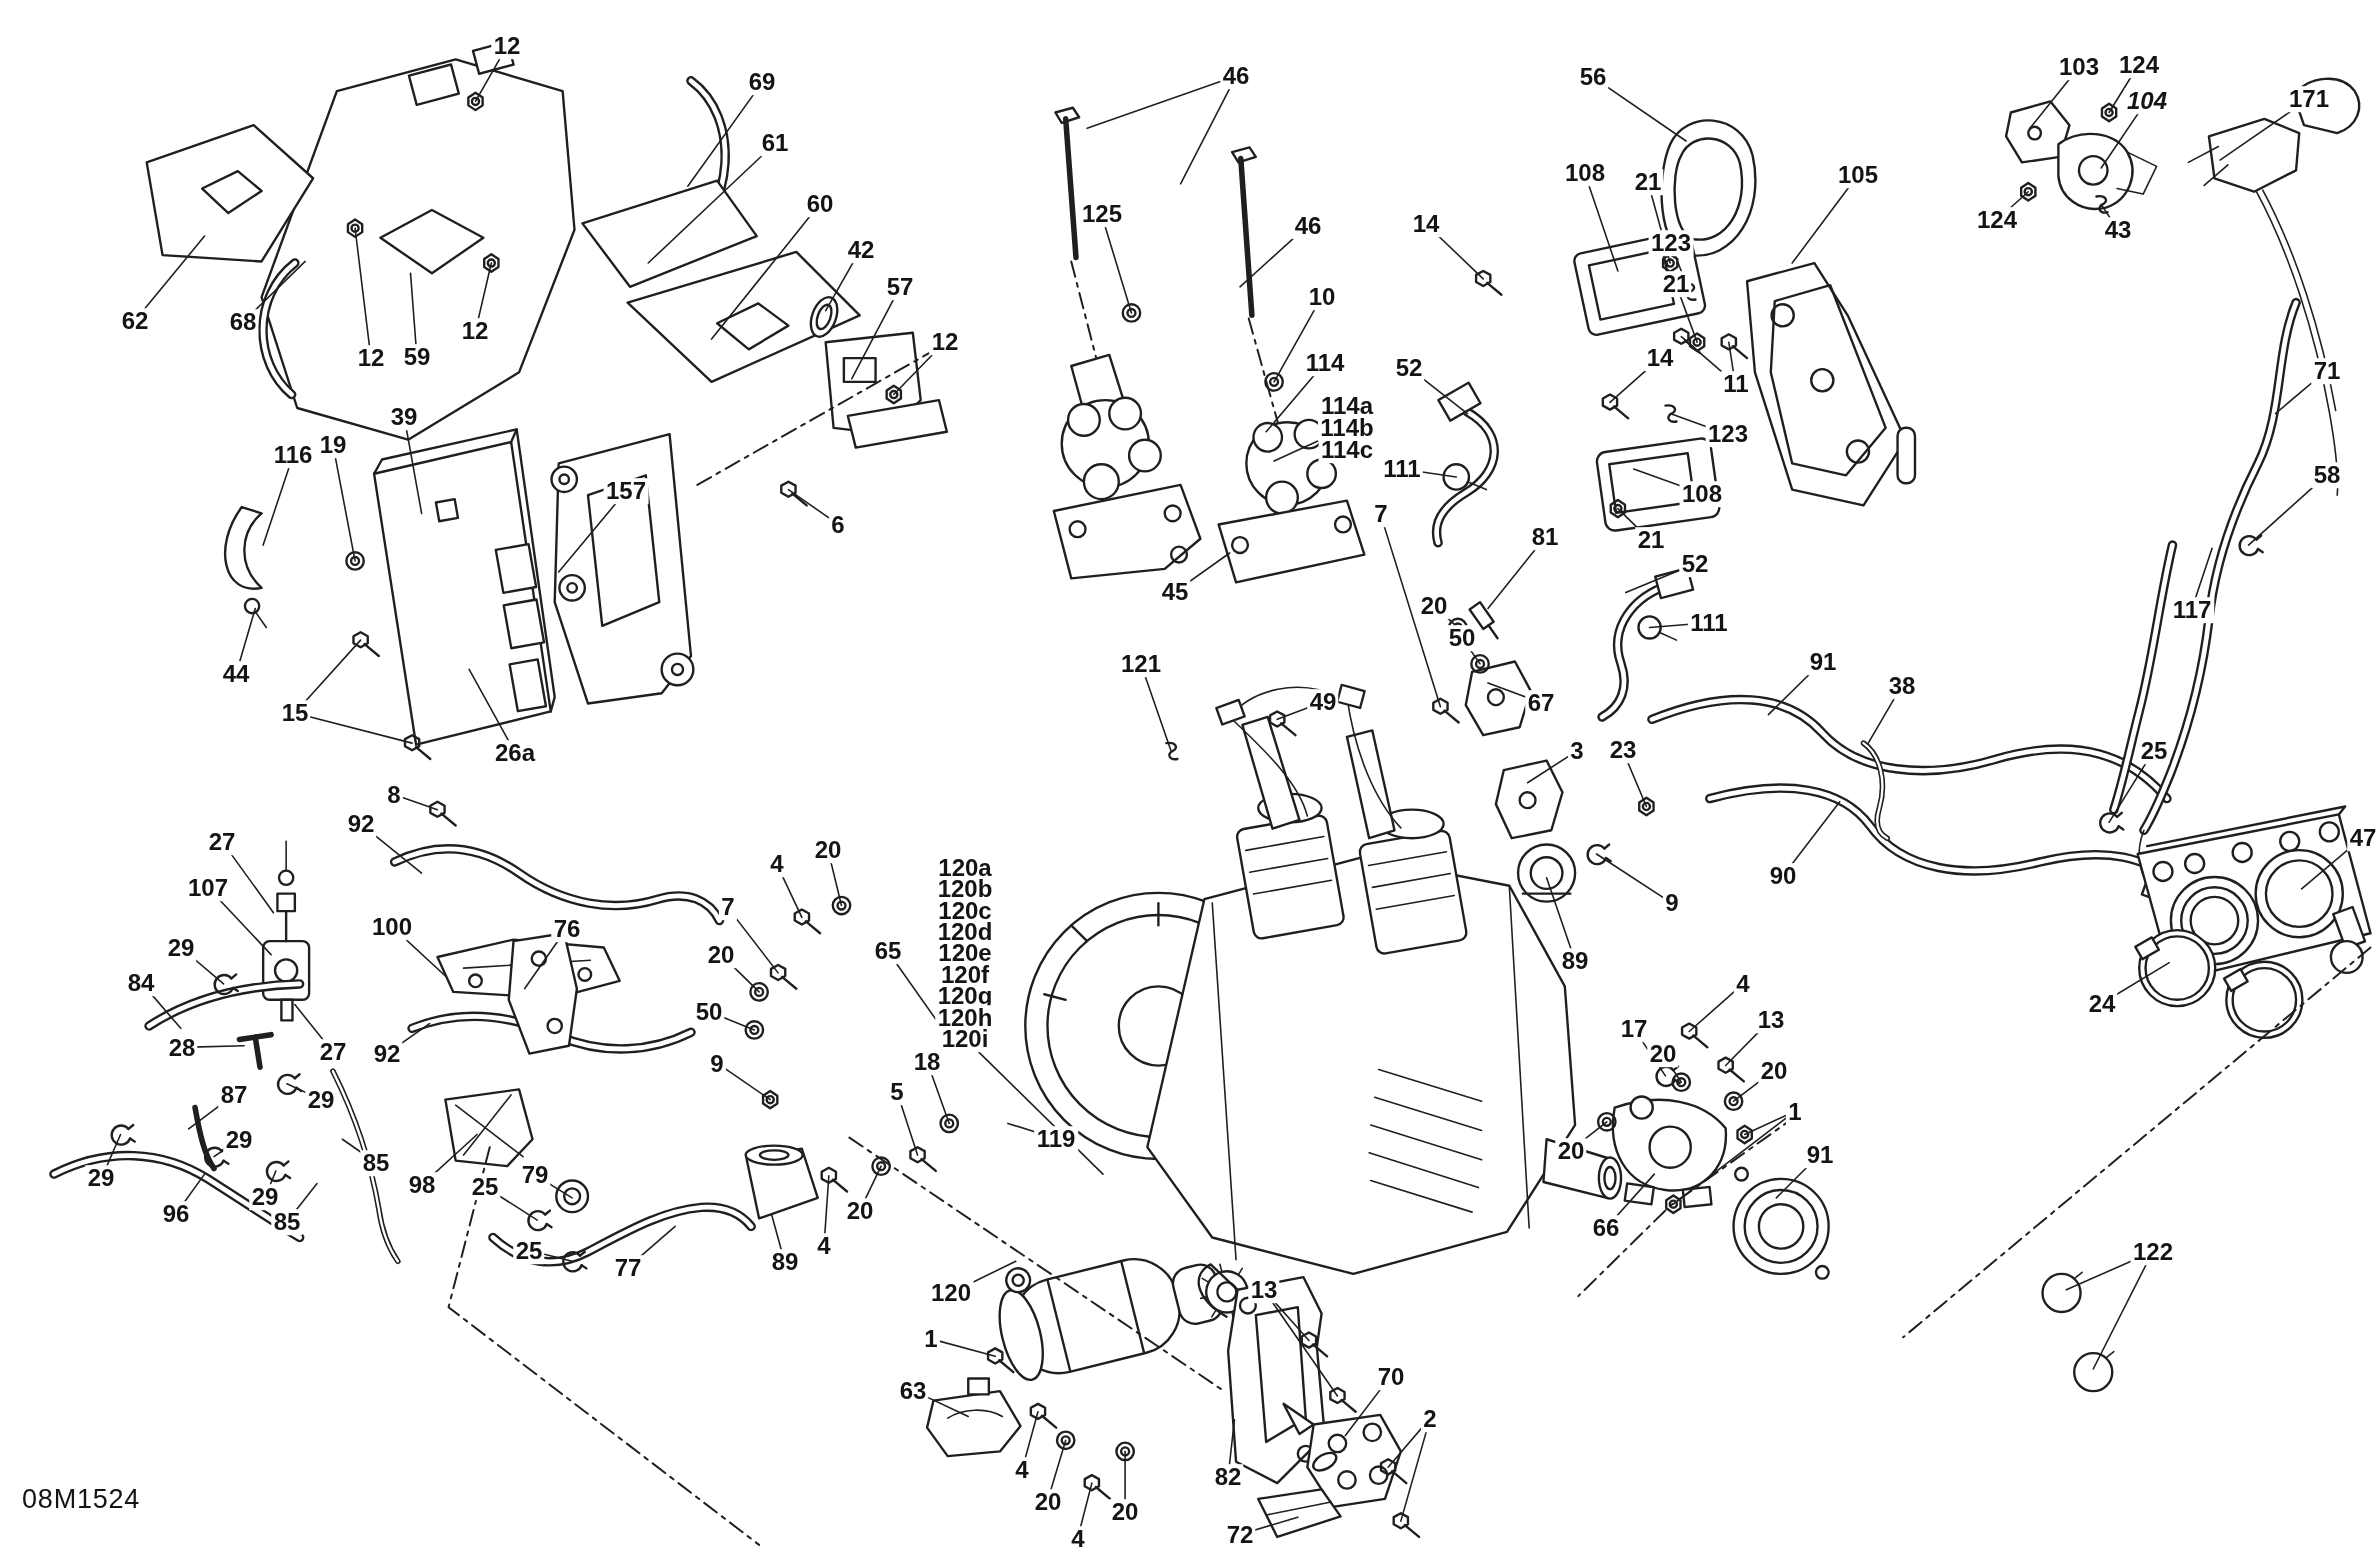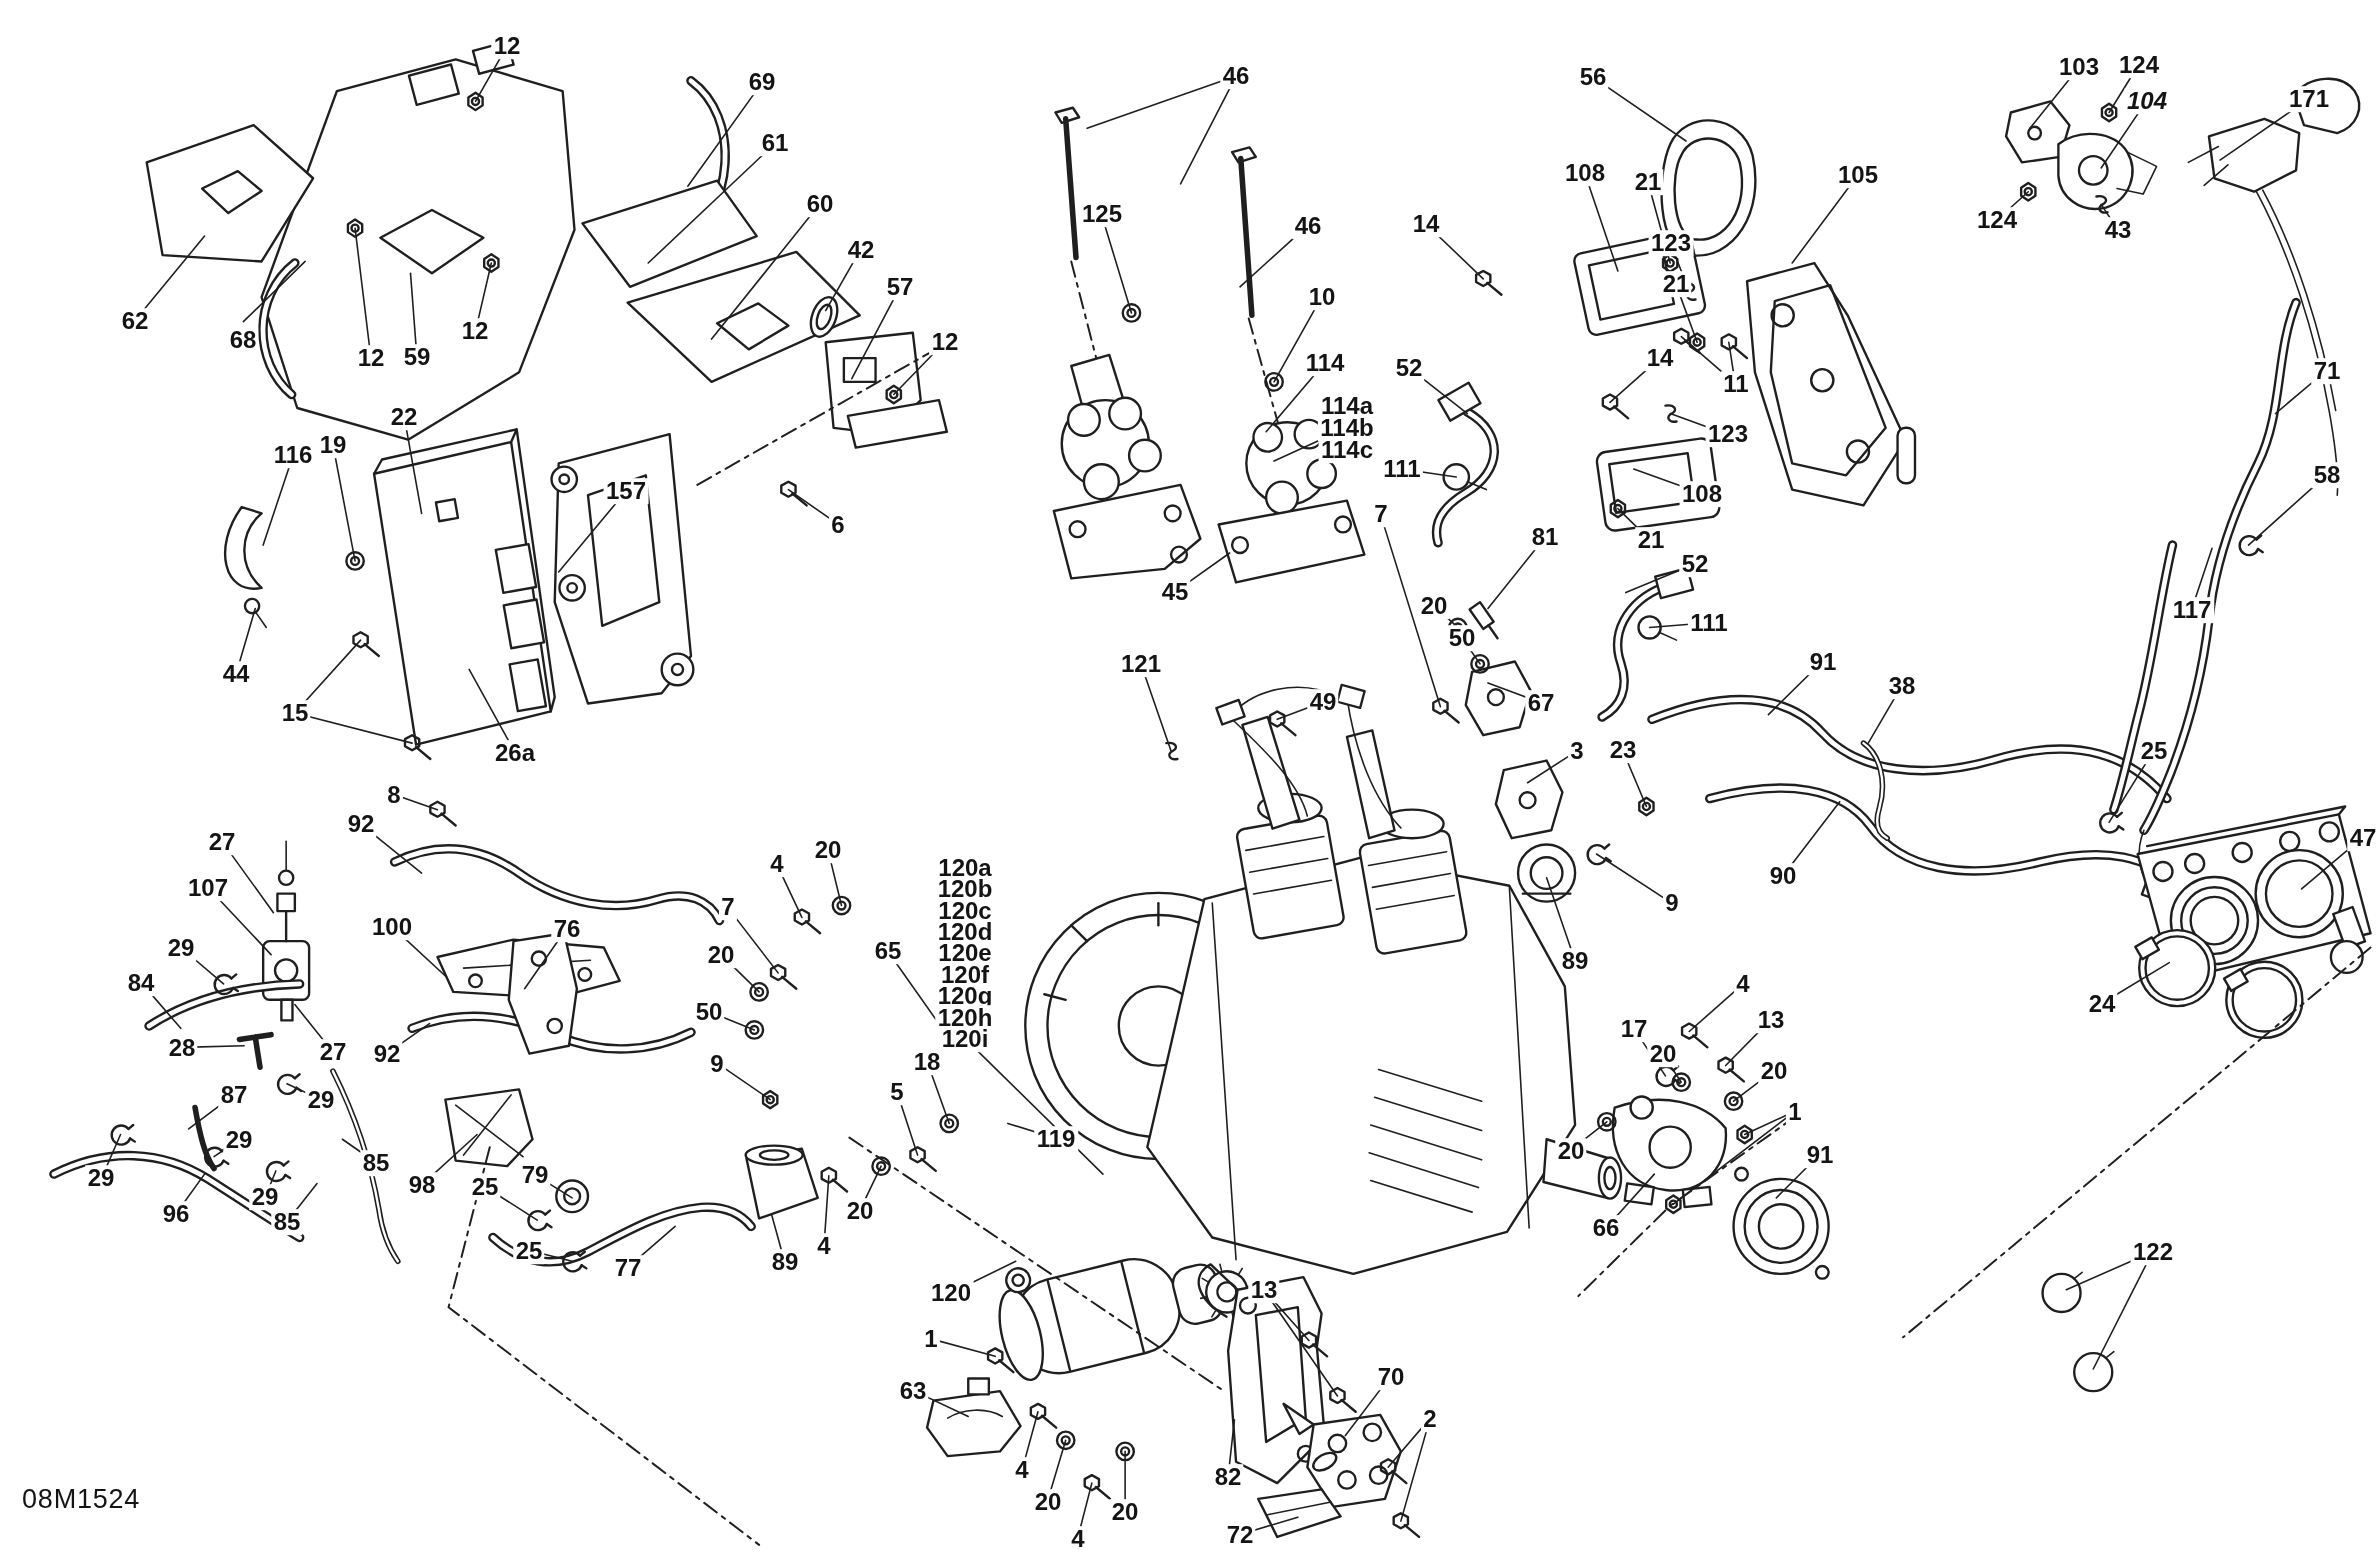--- a/index.html
+++ b/index.html
@@ -729,27 +729,27 @@
 
   <div id="label-layer">
       <div class="callout" style="left: 507px; top: 46px;">12</div>
       <div class="callout" style="left: 762px; top: 82px;">69</div>
       <div class="callout" style="left: 775px; top: 143px;">61</div>
       <div class="callout" style="left: 820px; top: 204px;">60</div>
       <div class="callout" style="left: 861px; top: 250px;">42</div>
       <div class="callout" style="left: 900px; top: 287px;">57</div>
       <div class="callout" style="left: 945px; top: 342px;">12</div>
       <div class="callout" style="left: 135px; top: 321px;">62</div>
-      <div class="callout" style="left: 243px; top: 340px;">68</div>
+      <div class="callout" style="left: 243px; top: 322px;">68</div>
       <div class="callout" style="left: 371px; top: 358px;">12</div>
       <div class="callout" style="left: 417px; top: 357px;">59</div>
       <div class="callout" style="left: 475px; top: 331px;">12</div>
       <div class="callout" style="left: 293px; top: 455px;">116</div>
       <div class="callout" style="left: 333px; top: 445px;">19</div>
-      <div class="callout" style="left: 404px; top: 417px;">22</div>
+      <div class="callout" style="left: 404px; top: 417px;">39</div>
       <div class="callout" style="left: 626px; top: 491px;">157</div>
       <div class="callout" style="left: 236px; top: 674px;">44</div>
       <div class="callout" style="left: 295px; top: 713px;">15</div>
       <div class="callout" style="left: 515px; top: 753px;">26a</div>
       <div class="callout" style="left: 394px; top: 795px;">8</div>
       <div class="callout" style="left: 838px; top: 525px;">6</div>
       <div class="callout" style="left: 1236px; top: 76px;">46</div>
       <div class="callout" style="left: 1102px; top: 214px;">125</div>
       <div class="callout" style="left: 1308px; top: 226px;">46</div>
       <div class="callout" style="left: 1322px; top: 297px;">10</div>

